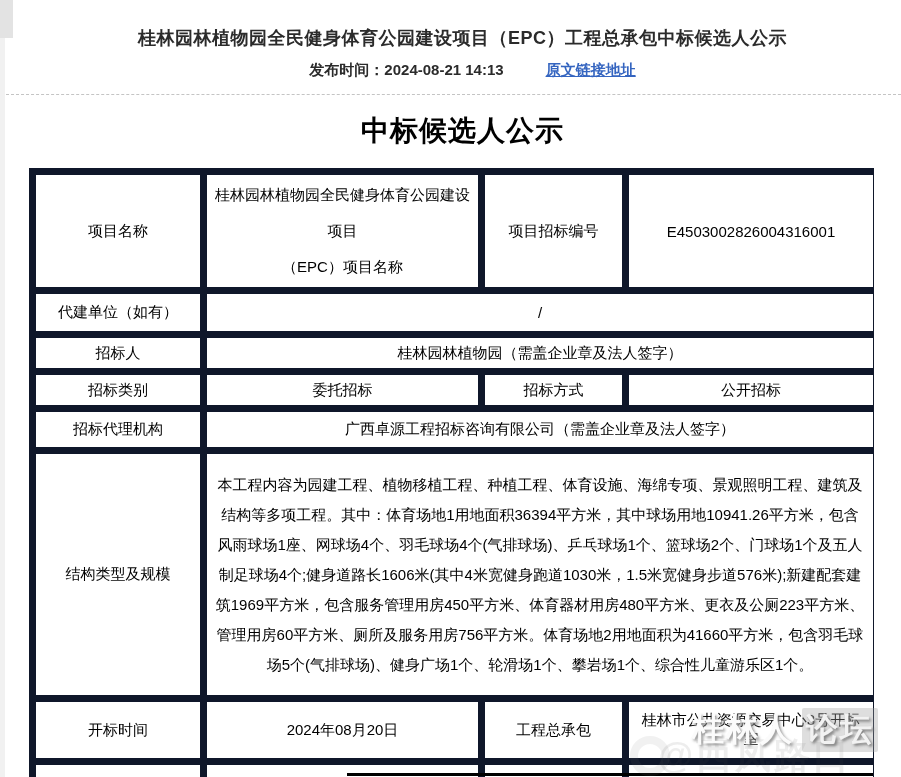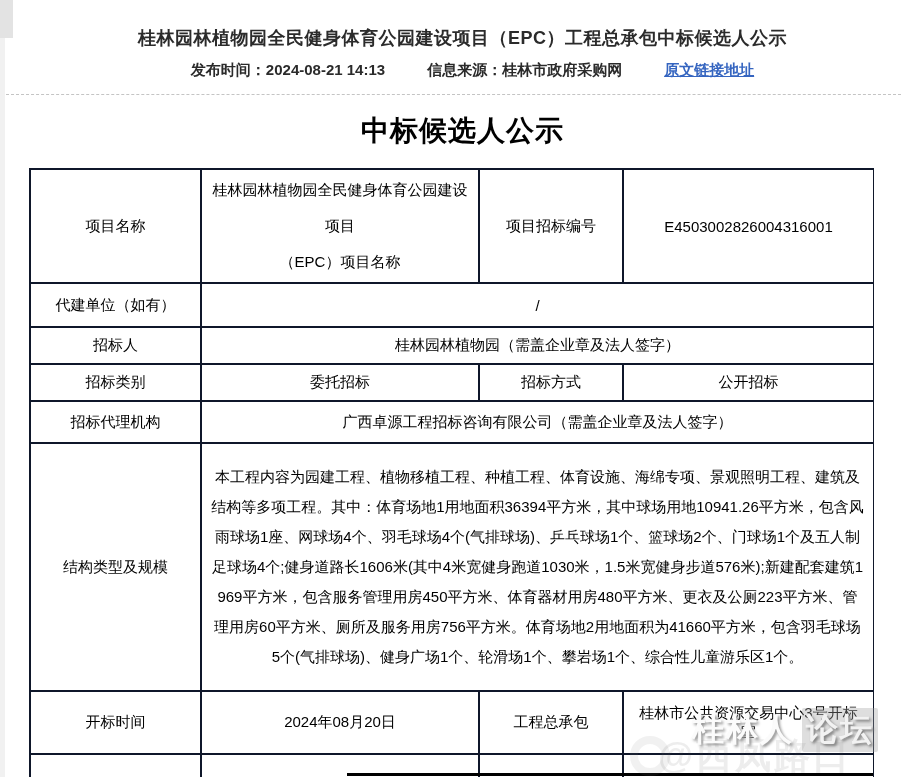--- a/index.html
+++ b/index.html
@@ -25,21 +25,21 @@
   .dashed-sep{position:absolute;top:94px;left:6px;width:895px;border-top:1px dashed #c4c4c4;}
 
   .main-heading{
     position:absolute;top:112px;left:0;width:100%;text-align:center;
     font-size:28px;font-weight:bold;color:#000;letter-spacing:1px;
   }
 
   .table-wrap{position:absolute;left:29px;top:168px;width:845px;height:609px;overflow:hidden;}
   table.bid{border-collapse:collapse;table-layout:fixed;width:844px;}
   table.bid td{
-    border:2px solid #0f172a;text-align:center;vertical-align:middle;
+    border:7px solid #0f172a;text-align:center;vertical-align:middle;
     font-size:15px;color:#000;padding:2px 8px;word-break:break-all;
   }
   td.label-cell{padding:2px 4px;}
   .two-line div{line-height:36px;}
   td.scope-cell{line-height:30px;padding:4px 12px;text-align:center;margin-left:44px;}
   td.small-text{font-size:13px;}
   .bottom-line{position:absolute;left:347px;top:773px;width:526px;height:3px;background:#000;}
 
   
   .watermark{position:absolute;left:620px;top:700px;width:281px;height:77px;pointer-events:none;z-index:4;}
@@ -64,21 +64,20 @@
 <body>
 
 <div class="page">
   <div class="edge-strip"></div>
   <div class="edge-corner"></div>
 
   <div class="doc-title">桂林园林植物园全民健身体育公园建设项目（EPC）工程总承包中标候选人公示</div>
 
   <div class="meta-line">
     <span><span>发布时间：</span><span>2024-08-21 14:13</span></span>
-    <span><span>信息来源：</span><span>桂林市政府采购网</span></span>
     <a>原文链接地址</a>
   </div>
 
   <div class="dashed-sep"></div>
 
   <div class="main-heading">中标候选人公示</div>
 
   <div class="table-wrap">
     <table class="bid">
       <colgroup>

